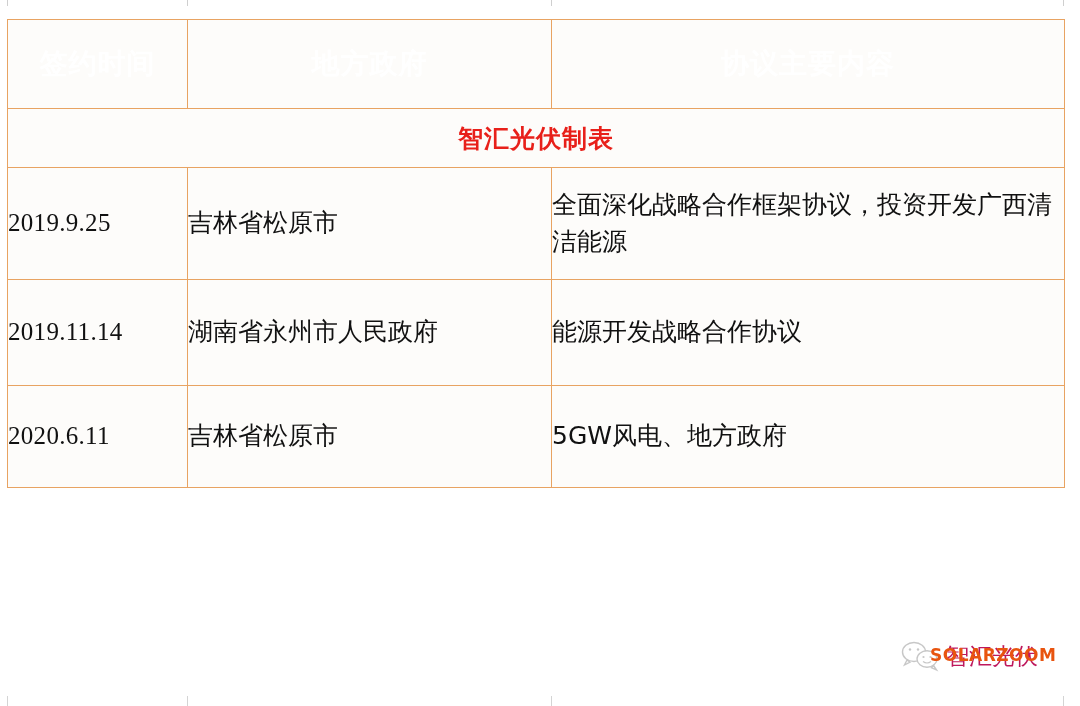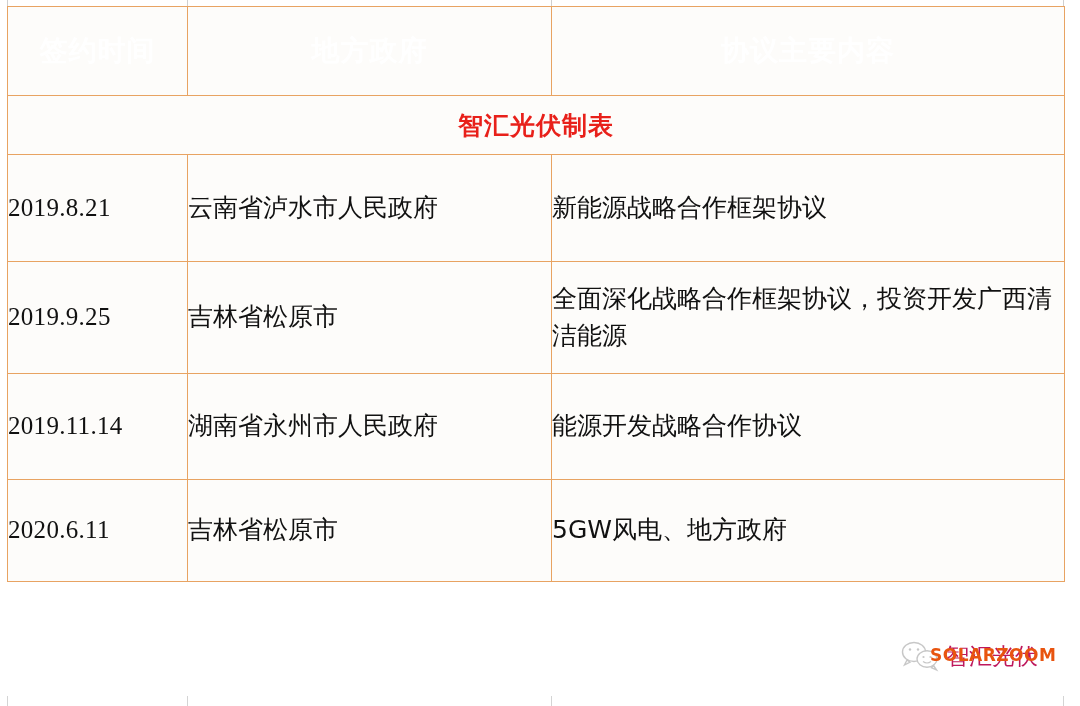--- a/index.html
+++ b/index.html
@@ -27,21 +27,21 @@
     position: absolute;
     top: 0; bottom: 0;
     width: 1px;
     background: #cfcfcf;
   }
 
   
   #agreement-table {
     position: absolute;
     left: 7px;
-    top: 6px;
+    top: 19px;
     width: 1057px;
     border-collapse: collapse;
     table-layout: fixed;
   }
   #agreement-table td, #agreement-table th {
     border: 1px solid #E8A362;
     padding: 0;
     margin: 0;
     vertical-align: middle;
     background: #FDFCFA;
@@ -184,25 +184,20 @@
       <th>签约时间</th>
       <th>地方政府</th>
       <th>协议主要内容</th>
     </tr>
   </thead>
   <tbody>
     <tr class="credit-row">
       <td colspan="3">智汇光伏制表</td>
     </tr>
 
-    <tr class="data-row r1">
-      <td class="cell-date">2019.8.21</td>
-      <td class="cell-gov">云南省泸水市人民政府</td>
-      <td class="cell-content">新能源战略合作框架协议</td>
-    </tr>
 
     <tr class="data-row r2">
       <td class="cell-date">2019.9.25</td>
       <td class="cell-gov">吉林省松原市</td>
       <td class="cell-content">全面深化战略合作框架协议，投资开发广西清洁能源</td>
     </tr>
 
     <tr class="data-row r3">
       <td class="cell-date">2019.11.14</td>
       <td class="cell-gov">湖南省永州市人民政府</td>

